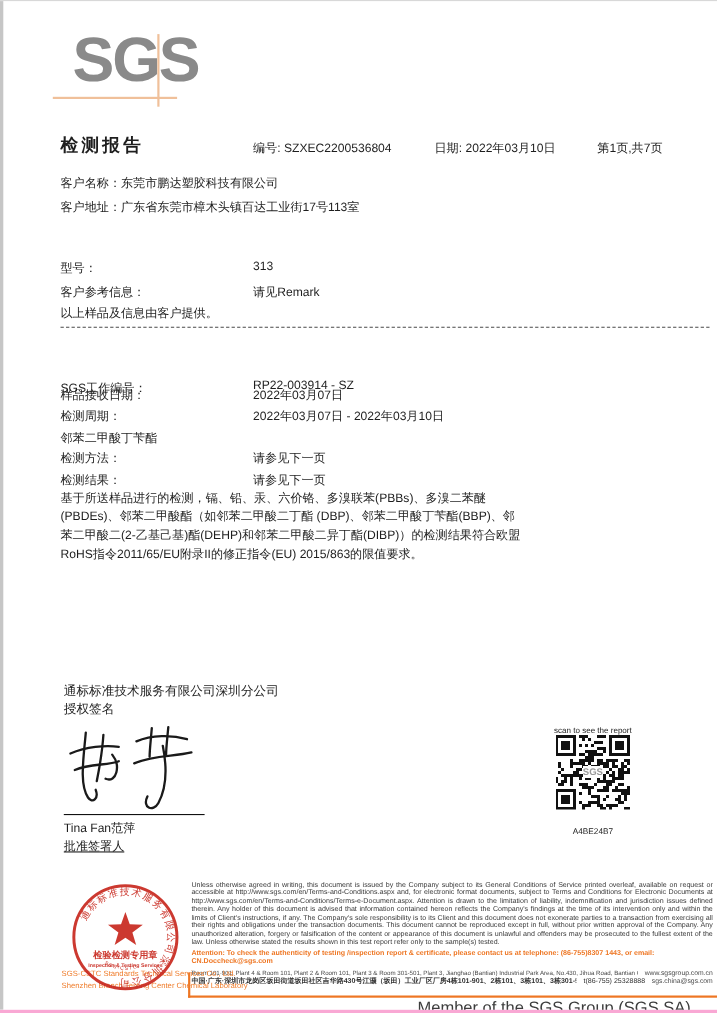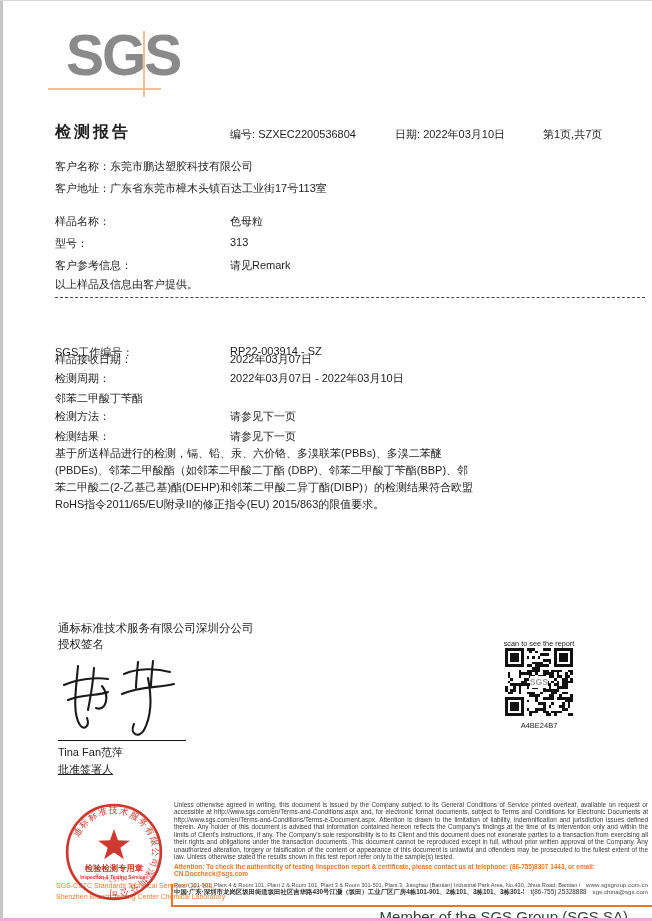--- a/index.html
+++ b/index.html
@@ -29,24 +29,24 @@
   .concl .lab{flex:0 0 175px;}
   .concl .val{width:418px;line-height:17px;white-space:normal;}
   
   .sig-company{position:absolute;left:58px;top:620px;font-size:11.5px;}
   .sig-auth{position:absolute;left:58px;top:636px;font-size:11.5px;}
   .sig-svg{position:absolute;left:58px;top:656px;}
   .sig-line{position:absolute;left:58px;top:739px;width:128px;border-top:1.5px solid #111;}
   .sig-name{position:absolute;left:58px;top:744px;font-size:11px;}
   .sig-role{position:absolute;left:58px;top:761px;font-size:11px;text-decoration:underline;}
   
-  .qr-block{position:absolute;left:502px;top:638px;width:74px;display:flex;
+  .qr-block{position:absolute;left:502px;top:658px;width:74px;display:flex;
             flex-direction:column;align-items:center;}
   .qr-caption{font-size:7.3px;color:#222;white-space:nowrap;}
-  .qr-id{font-size:7.5px;color:#222;margin-top:5px;}
+  .qr-id{font-size:7.5px;color:#222;margin-top:15px;}
   
   .stamp{position:absolute;left:64px;top:801px;z-index:3;opacity:.92;}
   .stamp-co{position:absolute;left:56px;top:880px;z-index:2;font-size:7px;line-height:10.5px;
             color:#ef7d2c;white-space:nowrap;}
   .fineprint{position:absolute;left:174px;top:800px;width:474px;z-index:1;}
   .disc{font-size:6.45px;line-height:7.45px;color:#3a3a3a;text-align:justify;margin:0;}
   .attn{font-size:6.45px;line-height:7.45px;font-weight:bold;margin:2px 0 0 0;}
   .addr{margin-top:3px;}
   .addr-row{display:flex;align-items:baseline;gap:6px;}
   .addr-en{font-size:5.6px;color:#4a4a4a;flex:1;white-space:nowrap;overflow:hidden;}
@@ -79,24 +79,20 @@
   </div>
   <div class="hmeta hm-page">第1页,共7页</div>
 
   <div class="row w55" style="top:158px">
     <span class="lab">客户名称：</span>
     <span class="val">东莞市鹏达塑胶科技有限公司</span>
   </div>
   <div class="row w55" style="top:180px">
     <span class="lab">客户地址：</span>
     <span class="val">广东省东莞市樟木头镇百达工业街17号113室</span>
-  </div>
-  <div class="row w175" style="top:213px">
-    <span class="lab">样品名称：</span>
-    <span class="val">色母粒</span>
   </div>
   <div class="row w175" style="top:235px">
     <span class="lab">型号：</span>
     <span class="val">313</span>
   </div>
   <div class="row w175" style="top:257px">
     <span class="lab">客户参考信息：</span>
     <span class="val">请见Remark</span>
   </div>
   <div class="note" style="top:276px">以上样品及信息由客户提供。</div>

